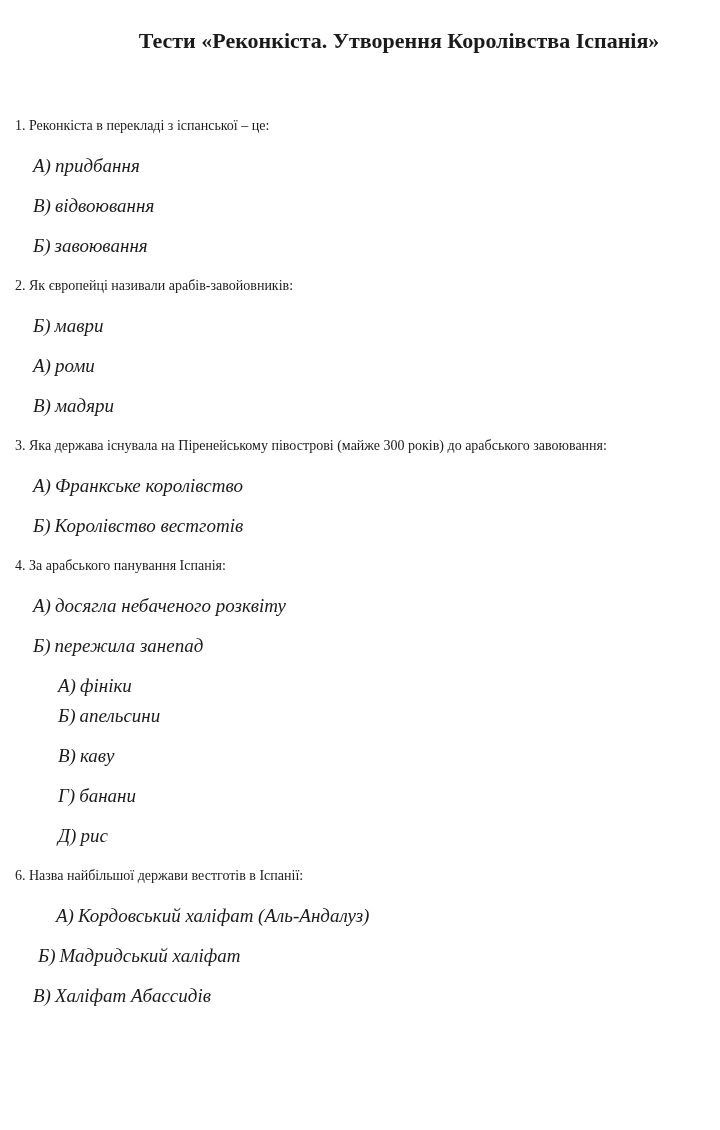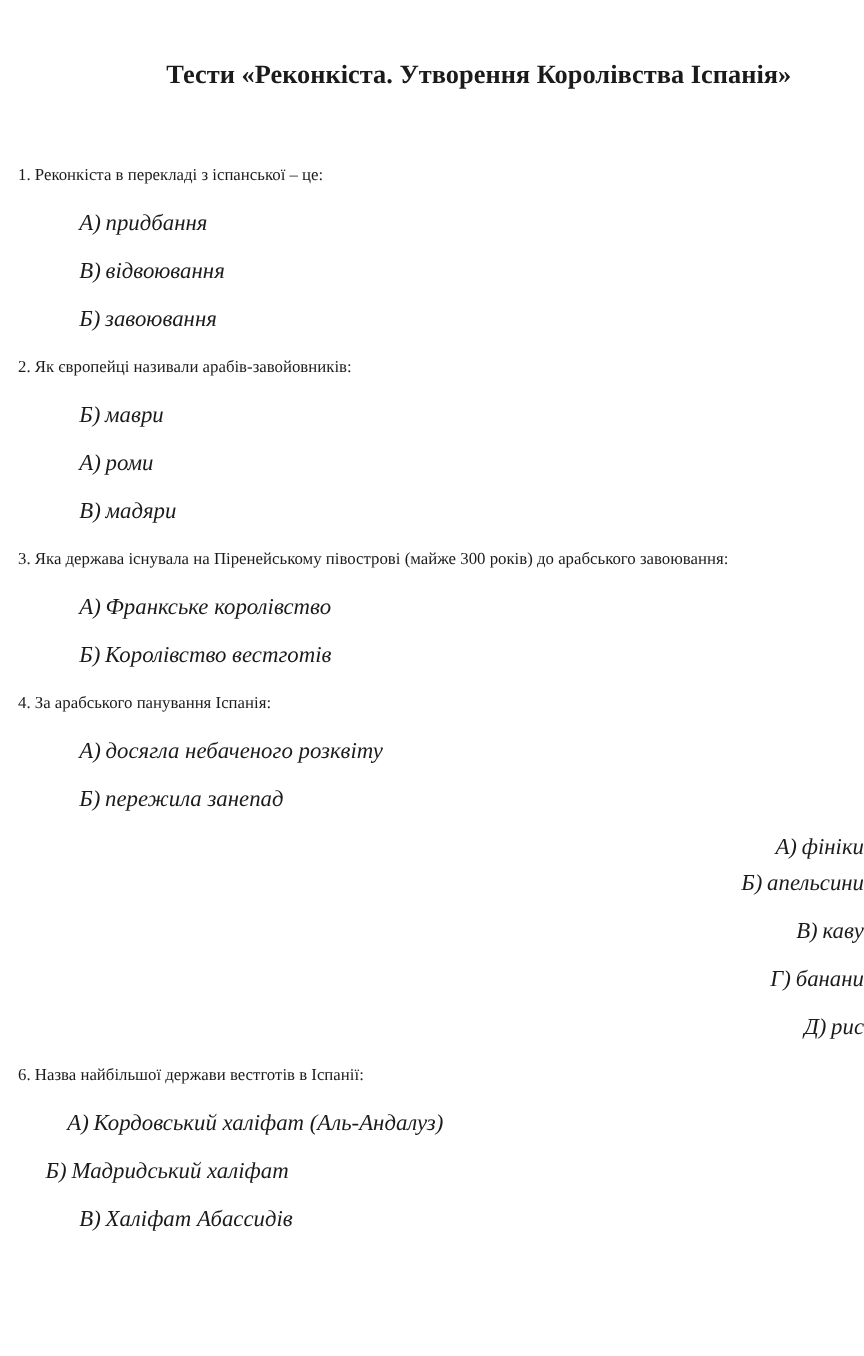--- a/index.html
+++ b/index.html
@@ -12,21 +12,20 @@
     height: 1130px;
     overflow: hidden;
     font-family: "Liberation Serif", "DejaVu Serif", serif;
     color: #1b1b1b;
   }
   .doc {
     box-sizing: border-box;
     width: 720px;
     height: 950px;
     padding: 26px 0 0 0;
-    margin-top: 21px;
   }
   .title {
     font-size: 22px;
     line-height: 30px;
     font-weight: bold;
     text-align: center;
     margin: 0 0 56px 0;
     padding-left: 78px; 
   }
   .q-text {
@@ -35,25 +34,24 @@
     margin: 0 0 13px 0;
     padding-left: 15px;
     padding-right: 2px;
     font-style: normal;
   }
   .opt {
     font-size: 19px;
     line-height: 27px;
     font-style: italic;
     margin: 0 0 13px 0;
-    padding-left: 66px;
+    padding-left: 33px;
   }
   .q5 .opt {
     padding-left: 58px;
-    text-align: right;
   }
   .opt.tight {
     margin-bottom: 3px;
   }
   .ol {
     margin-right: 4px;
   }
 </style>
 </head>
 <body>

